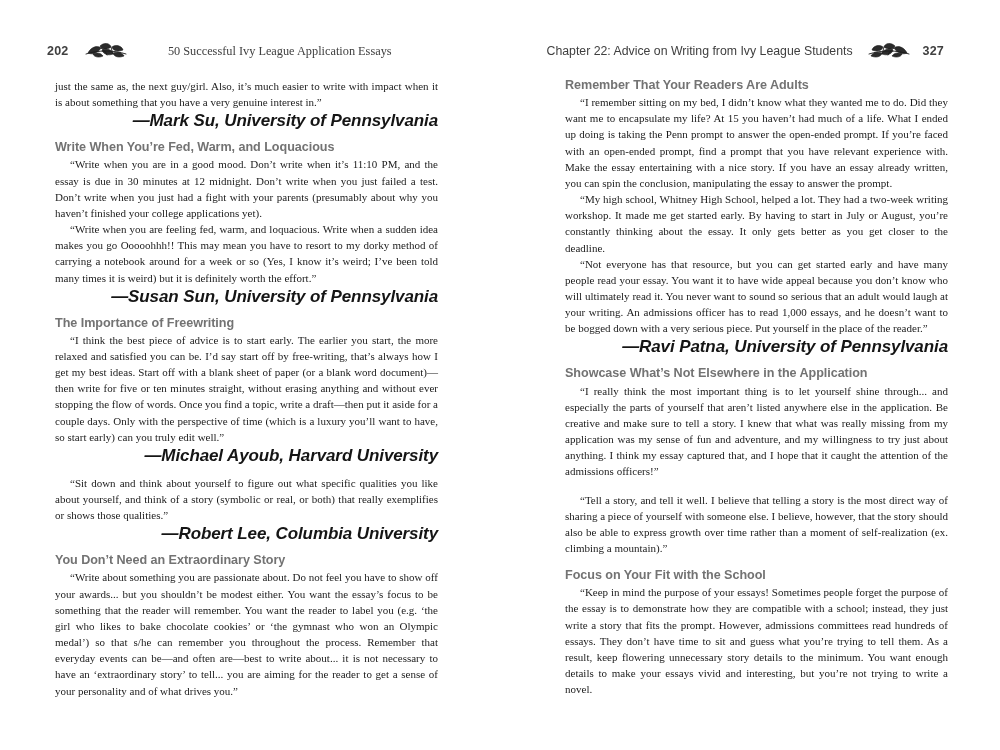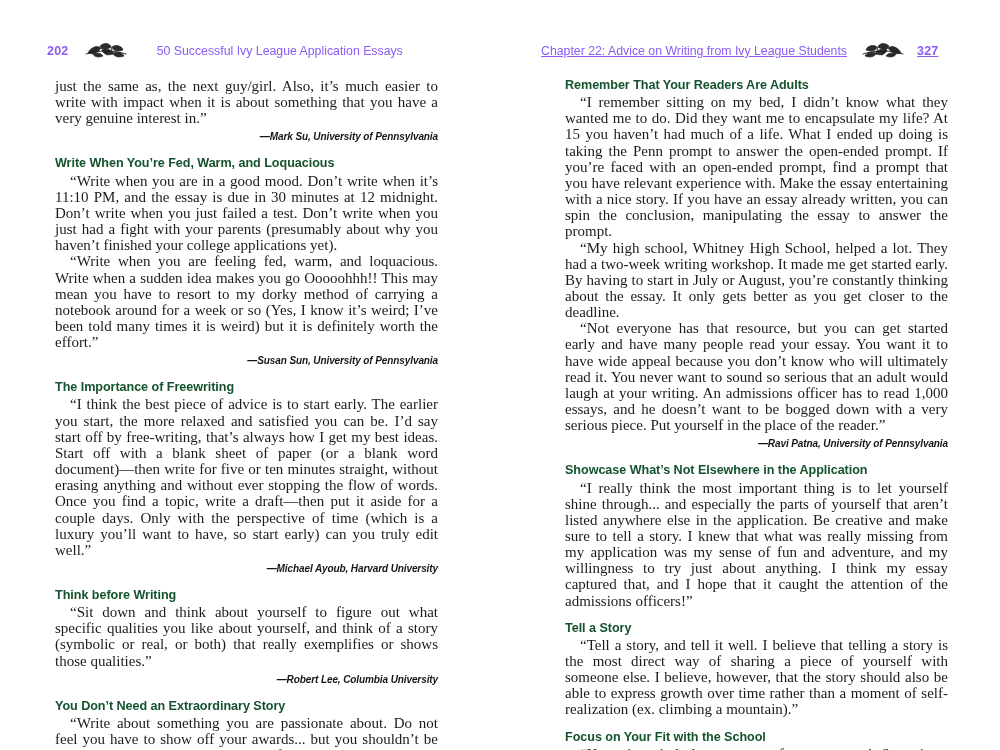--- a/index.html
+++ b/index.html
@@ -19,38 +19,39 @@
 
   
   .runhead {
     position: absolute;
     top: 40px;
     height: 22px;
     display: flex;
     align-items: center;
     font-family: "Liberation Sans", sans-serif;
     font-size: 12.3px;
-    color: #8b5cf6;
+    color: #404040;
   }
   .runhead-left  { left: 47px;  width: 390px; }
-  .runhead-right { left: 541px; width: 388px; justify-content: space-between; text-decoration: underline; }
+  .runhead-right { left: 556px; width: 388px; justify-content: flex-end; }
 
   .folio {
     font-weight: bold;
     font-size: 12.5px;
     letter-spacing: 0.2px;
   }
   .runhead-title {
     font-size: 12.3px;
     white-space: nowrap;
   }
   .runhead-left .runhead-title {
     flex: 1;
     text-align: center;
     padding-right: 6px;
+    font-family: Liberation Serif, serif;
   }
 
   .ornament {
     width: 46px;
     height: 20px;
     flex: 0 0 46px;
     display: inline-block;
   }
   .runhead-left .ornament  { margin-left: 14px; }
   .runhead-right .ornament { margin: 0 10px 0 14px; }
@@ -66,45 +67,45 @@
   .col-left  { left: 55px; }
   .col-right { left: 565px; }
 
   h2.section-head {
     font-family: "Liberation Sans", sans-serif;
     font-weight: bold;
     font-size: 12.6px;
     line-height: 1.2;
     margin: 0 0 1px 0;
     padding: 0;
-    color: #14532d;
+    color: #737373;
     letter-spacing: -0.05px;
   }
   .head-gap { height: 12px; }
 
   p.body {
     margin: 0;
     padding: 0;
     font-family: "Liberation Serif", serif;
-    font-size: 15px;
+    font-size: 11px;
     line-height: 16.15px;
     text-align: justify;
     text-justify: inter-word;
     color: #1b1b1b;
     hyphens: manual;
   }
   p.body.indent { text-indent: 15px; }
 
   p.attrib {
     margin: 0;
     padding: 3px 0 0 0;
     font-family: "Liberation Sans", sans-serif;
     font-style: italic;
     font-weight: bold;
-    font-size: 10px;
+    font-size: 17px;
     line-height: 15px;
     text-align: right;
     color: #151515;
     letter-spacing: -0.1px;
   }
 </style>
 </head>
 <body>
 
 <div class="page">
@@ -159,37 +160,35 @@
       <div class="head-gap"></div>
       <h2 class="section-head">Write When You’re Fed, Warm, and Loquacious</h2>
       <p class="body indent">“Write when you are in a good mood. Don’t write when it’s 11:10 PM, and the essay is due in 30 minutes at 12 midnight. Don’t write when you just failed a test. Don’t write when you just had a fight with your parents (presumably about why you haven’t finished your college applications yet).</p>
       <p class="body indent">“Write when you are feeling fed, warm, and loquacious. Write when a sudden idea makes you go Ooooohhh!! This may mean you have to resort to my dorky method of carrying a notebook around for a week or so (Yes, I know it’s weird; I’ve been told many times it is weird) but it is definitely worth the effort.”</p>
       <p class="attrib">—Susan Sun, University of Pennsylvania</p>
       <div class="head-gap"></div>
       <h2 class="section-head">The Importance of Freewriting</h2>
       <p class="body indent">“I think the best piece of advice is to start early. The earlier you start, the more relaxed and satisfied you can be. I’d say start off by free-writing, that’s always how I get my best ideas. Start off with a blank sheet of paper (or a blank word document)—then write for five or ten minutes straight, without erasing anything and without ever stopping the flow of words. Once you find a topic, write a draft—then put it aside for a couple days. Only with the perspective of time (which is a luxury you’ll want to have, so start early) can you truly edit well.”</p>
       <p class="attrib">—Michael Ayoub, Harvard University</p>
       <div class="head-gap"></div>
-      <h2 class="section-head">Think before Writing</h2>
       <p class="body indent">“Sit down and think about yourself to figure out what specific qualities you like about yourself, and think of a story (symbolic or real, or both) that really exemplifies or shows those qualities.”</p>
       <p class="attrib">—Robert Lee, Columbia University</p>
       <div class="head-gap"></div>
       <h2 class="section-head">You Don’t Need an Extraordinary Story</h2>
       <p class="body indent">“Write about something you are passionate about. Do not feel you have to show off your awards... but you shouldn’t be modest either. You want the essay’s focus to be something that the reader will remember. You want the reader to label you (e.g. ‘the girl who likes to bake chocolate cookies’ or ‘the gymnast who won an Olympic medal’) so that s/he can remember you throughout the process. Remember that everyday events can be—and often are—best to write about... it is not necessary to have an ‘extraordinary story’ to tell... you are aiming for the reader to get a sense of your personality and of what drives you.”</p>
     </div>
   <div class="col col-right" id="col-right">
       <h2 class="section-head">Remember That Your Readers Are Adults</h2>
       <p class="body indent">“I remember sitting on my bed, I didn’t know what they wanted me to do. Did they want me to encapsulate my life? At 15 you haven’t had much of a life. What I ended up doing is taking the Penn prompt to answer the open-ended prompt. If you’re faced with an open-ended prompt, find a prompt that you have relevant experience with. Make the essay entertaining with a nice story. If you have an essay already written, you can spin the conclusion, manipulating the essay to answer the prompt.</p>
       <p class="body indent">“My high school, Whitney High School, helped a lot. They had a two-week writing workshop. It made me get started early. By having to start in July or August, you’re constantly thinking about the essay. It only gets better as you get closer to the deadline.</p>
       <p class="body indent">“Not everyone has that resource, but you can get started early and have many people read your essay. You want it to have wide appeal because you don’t know who will ultimately read it. You never want to sound so serious that an adult would laugh at your writing. An admissions officer has to read 1,000 essays, and he doesn’t want to be bogged down with a very serious piece. Put yourself in the place of the reader.”</p>
       <p class="attrib">—Ravi Patna, University of Pennsylvania</p>
       <div class="head-gap"></div>
       <h2 class="section-head">Showcase What’s Not Elsewhere in the Application</h2>
       <p class="body indent">“I really think the most important thing is to let yourself shine through... and especially the parts of yourself that aren’t listed anywhere else in the application. Be creative and make sure to tell a story. I knew that what was really missing from my application was my sense of fun and adventure, and my willingness to try just about anything. I think my essay captured that, and I hope that it caught the attention of the admissions officers!”</p>
       <div class="head-gap"></div>
-      <h2 class="section-head">Tell a Story</h2>
       <p class="body indent">“Tell a story, and tell it well. I believe that telling a story is the most direct way of sharing a piece of yourself with someone else. I believe, however, that the story should also be able to express growth over time rather than a moment of self-realization (ex. climbing a mountain).”</p>
       <div class="head-gap"></div>
       <h2 class="section-head">Focus on Your Fit with the School</h2>
       <p class="body indent">“Keep in mind the purpose of your essays! Sometimes people forget the purpose of the essay is to demonstrate how they are compatible with a school; instead, they just write a story that fits the prompt. However, admissions committees read hundreds of essays. They don’t have time to sit and guess what you’re trying to tell them. As a result, keep flowering unnecessary story details to the minimum. You want enough details to make your essays vivid and interesting, but you’re not trying to write a novel.</p>
     </div>
 
 </div>
 
 </body></html>

